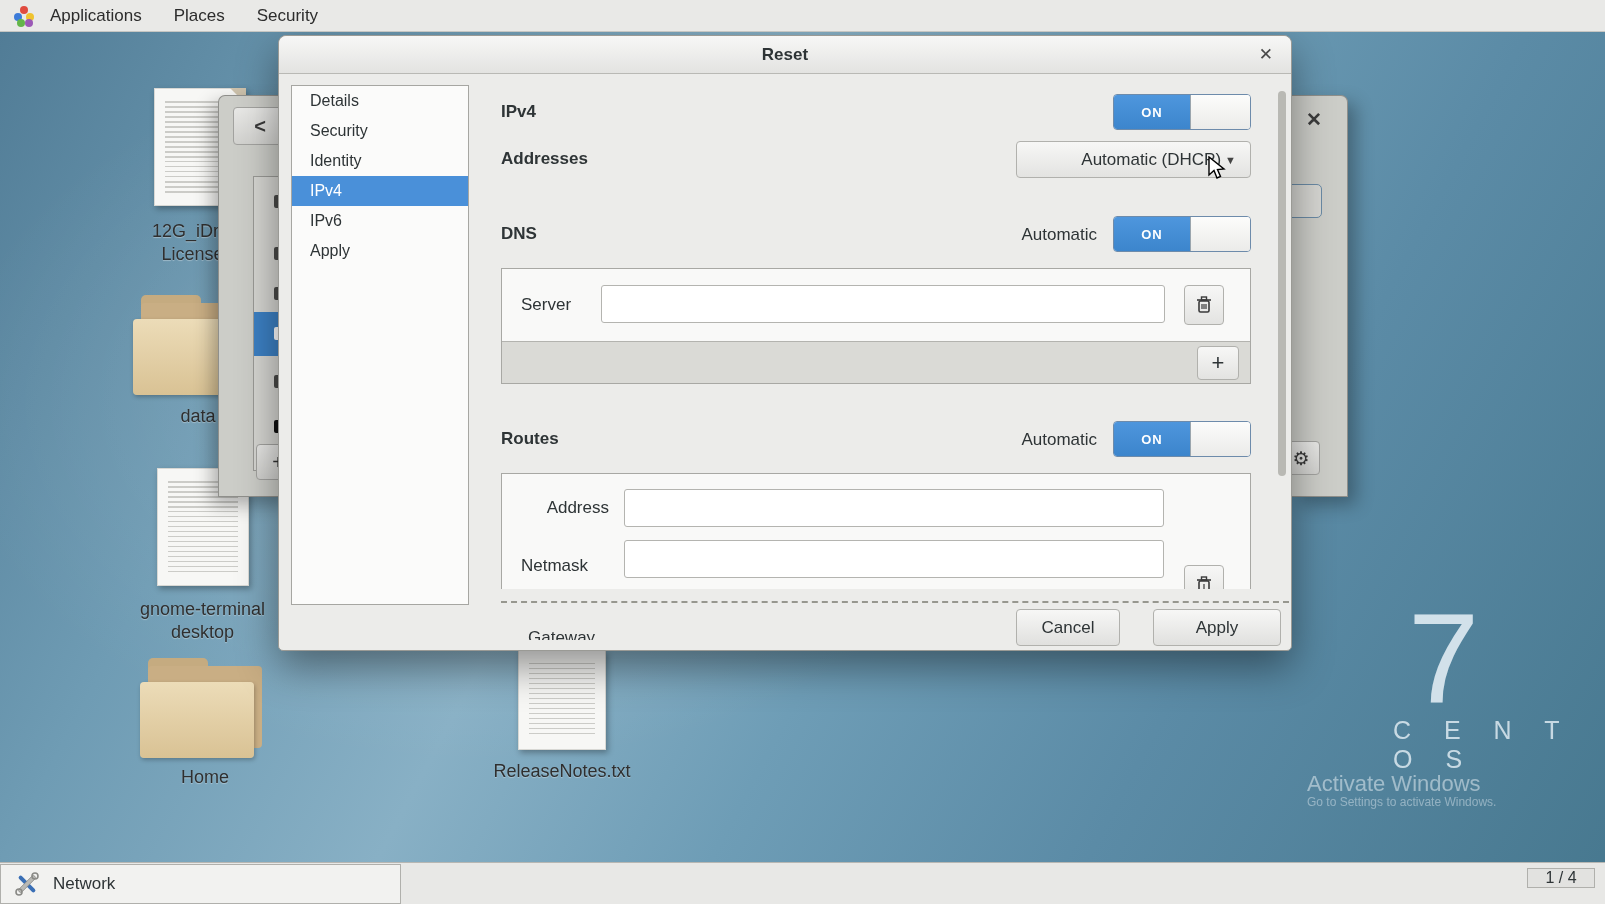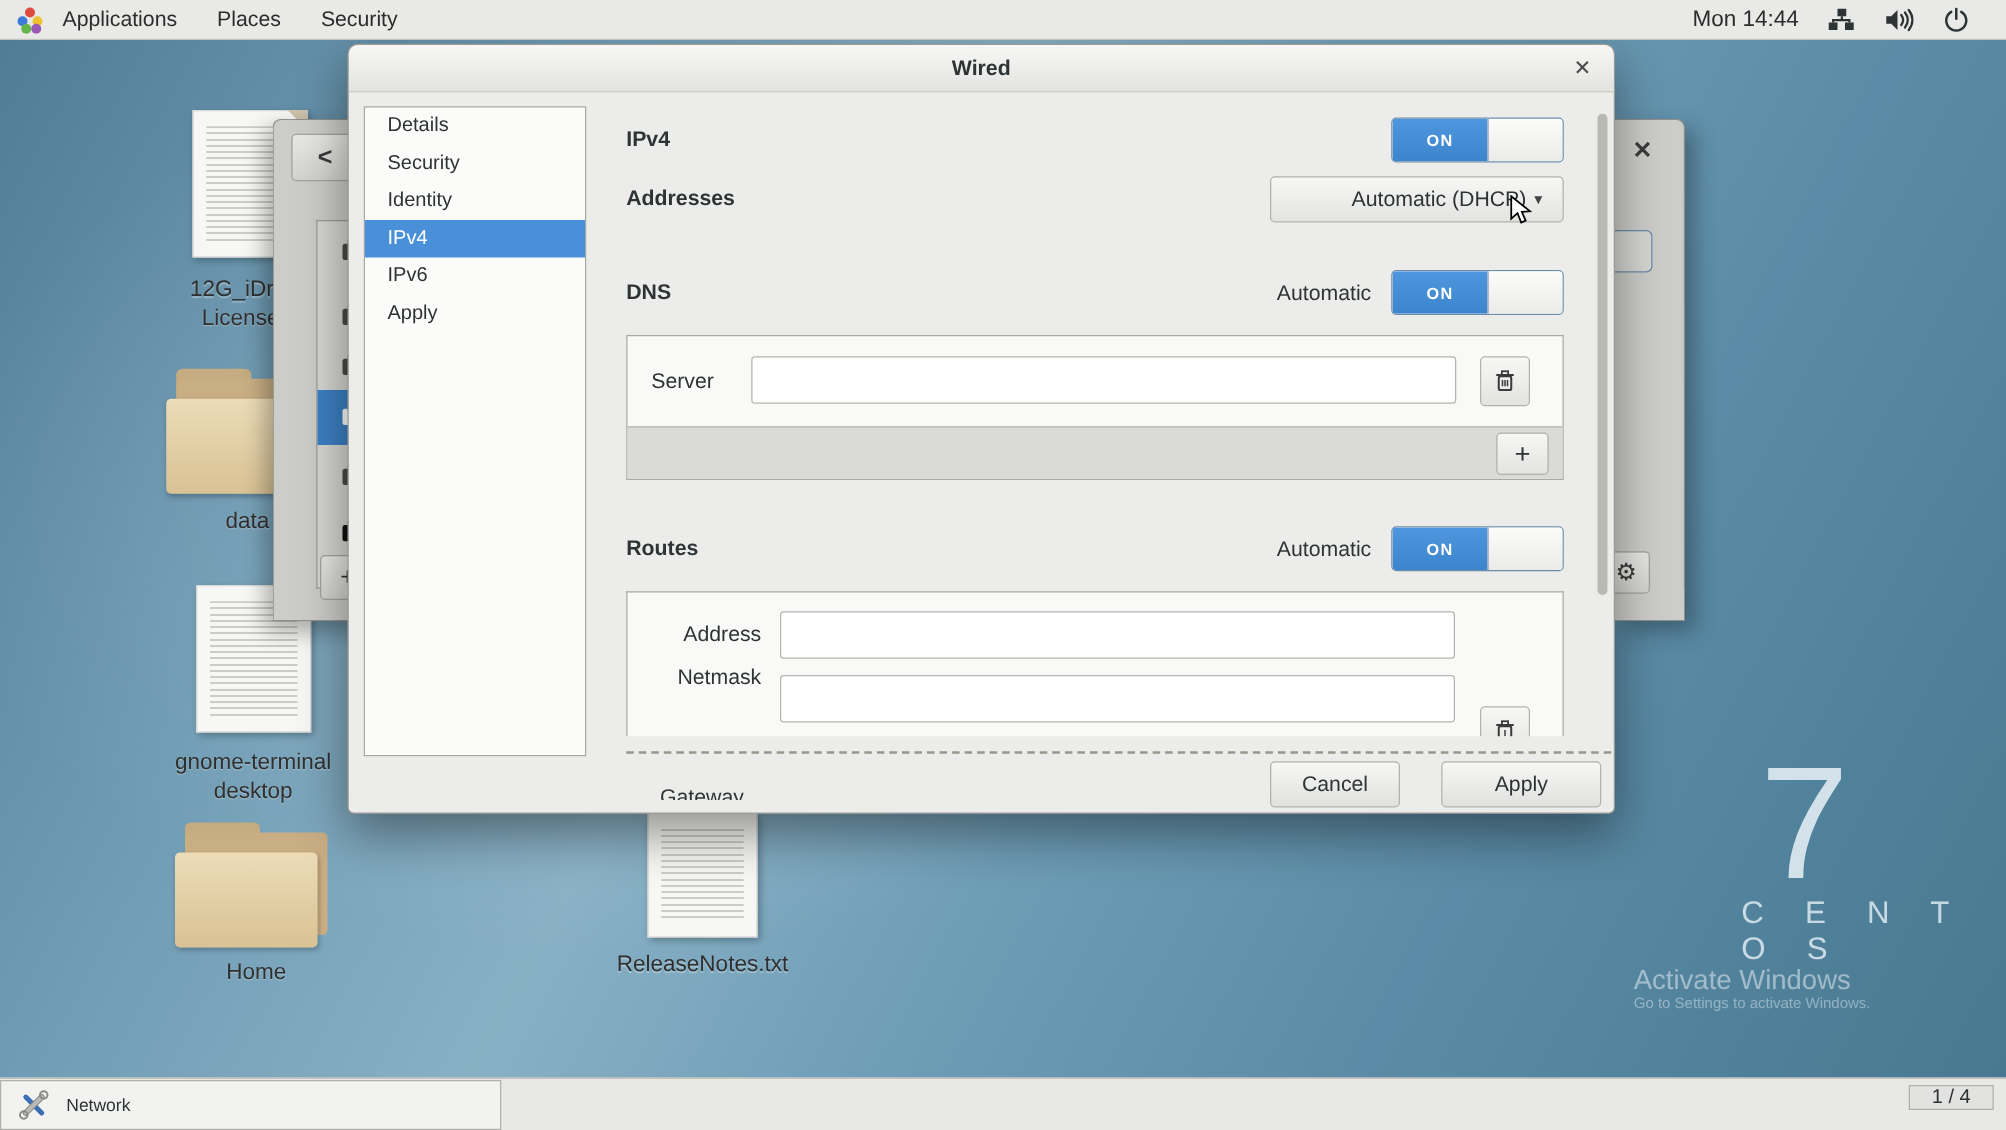--- a/index.html
+++ b/index.html
@@ -110,21 +110,21 @@
   .actbtn { position:absolute; top:573px; height:37px; border:1px solid #b1b1ad; border-radius:4px;
     background:linear-gradient(#f7f7f6,#e0e0de); font-size:17px; color:#2e3436;
     display:flex; align-items:center; justify-content:center; }
   .scrollbar { position:absolute; left:999px; top:55px; width:8px; height:385px; background:#b9b9b4; border-radius:4px; }
 
   
   .taskbar { position:absolute; left:0; bottom:0; width:1605px; height:42px; background:#e8e8e6;
     border-top:1px solid #b7b7b3; z-index:40; }
   .taskbtn { position:absolute; left:0; top:1px; width:401px; height:40px; background:#f2f2f0;
     border:1px solid #b0b0ac; display:flex; align-items:center; gap:12px; padding-left:12px; }
-  .taskbtn .tlabel { font-size:14px; color:#2e3436; }
+  .taskbtn .tlabel { font-size:17px; color:#2e3436; }
   .wsbtn { position:absolute; right:10px; top:5px; width:68px; height:20px; background:#e2e2e0;
     border:1px solid #b0b0ac; font-size:16px; color:#2e3436; display:flex; align-items:center; justify-content:center; }
 
   .cursor { position:absolute; left:1207px; top:156px; z-index:50; }
 </style>
 </head>
 <body>
 
 <div class="desktop">
   <div class="brand-7">7</div>
@@ -186,43 +186,20 @@
   <div class="appicon">
     <i style="left:6px;top:0;background:#e04b3f;"></i>
     <i style="left:0;top:7px;background:#3c7bd9;"></i>
     <i style="left:12px;top:7px;background:#efc32f;"></i>
     <i style="left:3px;top:13px;background:#63b54a;"></i>
     <i style="left:11px;top:13px;background:#9b59b6;"></i>
   </div>
   <div class="menu">Applications</div>
   <div class="menu">Places</div>
   <div class="menu">Security</div>
-  <div class="tb-right">
-    <div class="clock">Mon 14:44</div>
-    <div class="tbicon">
-      <svg width="22" height="20" viewBox="0 0 22 20">
-          <rect x="8" y="1" width="7" height="6" fill="#2e3436"></rect>
-          <rect x="1" y="12" width="7" height="6" fill="#2e3436"></rect>
-          <rect x="14" y="12" width="7" height="6" fill="#2e3436"></rect>
-          <path d="M11.5 7 V10 M4.5 12 V10 H17.5 V12" stroke="#2e3436" stroke-width="1.8" fill="none"></path>
-        </svg>
-    </div>
-    <div class="tbicon">
-      <svg width="24" height="20" viewBox="0 0 24 20">
-          <path d="M2 7 H6 L11 2 V18 L6 13 H2 Z" fill="#2e3436"></path>
-          <path d="M14 6 q3 4 0 8 M17 4 q4.5 6 0 12 M20 2 q6 8 0 16" stroke="#2e3436" stroke-width="1.8" fill="none" stroke-linecap="round"></path>
-        </svg>
-    </div>
-    <div class="tbicon">
-      <svg width="20" height="20" viewBox="0 0 20 20">
-          <path d="M6 3.5 A 8 8 0 1 0 14 3.5" stroke="#2e3436" stroke-width="2" fill="none" stroke-linecap="round"></path>
-          <line x1="10" y1="1" x2="10" y2="9" stroke="#2e3436" stroke-width="2" stroke-linecap="round"></line>
-        </svg>
-    </div>
-  </div>
 </div>
 
 <div class="bgwin-left">
   <div class="backbtn">&lt;</div>
   <div class="bglist">
     <span class="bgrow" style="top:18px;"></span>
     <span class="bgrow" style="top:70px;"></span>
     <span class="bgrow" style="top:110px;"></span>
     <div class="bgrow-sel">
       <span class="bgrow" style="top:15px; background:#fff;"></span>
@@ -234,21 +211,21 @@
 </div>
 
 <div class="bgwin-right">
   <div class="bgclose">✕</div>
   <div class="bgbtn-frag"></div>
   <div class="gearbtn">⚙</div>
 </div>
 
 <div class="dialog">
   <div class="titlebar">
-    <div class="title">Wired</div>
+    <div class="title">Reset</div>
     <div class="close">✕</div>
   </div>
 
   <div class="sidebar">
     <div class="side-item">Details</div>
     <div class="side-item">Security</div>
     <div class="side-item">Identity</div>
     <div class="side-item sel">IPv4</div>
     <div class="side-item">IPv6</div>
     <div class="side-item">Apply</div>
@@ -294,21 +271,21 @@
   <div class="sect-label" style="left:222px; top:393px;">Routes</div>
   <div class="plain-label" style="left:650px; top:394px; width:168px; text-align:right;">Automatic</div>
   <div class="toggle" style="left:834px; top:385px;">
     <div class="on">ON</div>
     <div class="knob"></div>
   </div>
 
   <div class="framebox routesbox">
     <div class="plain-label" style="left:27px; top:24px; width:80px; text-align:right; position:absolute;">Address</div>
     <input class="input" style="left: 122px; top: 15px; width: 540px;" value="">
-    <div class="plain-label" style="left:19px; top:58px; width:88px; text-align:right; position:absolute;">Netmask</div>
+    <div class="plain-label" style="left:19px; top:82px; width:88px; position:absolute;">Netmask</div>
     <input class="input" style="left: 122px; top: 66px; width: 540px;" value="">
     <input class="input" style="left: 122px; top: 117px; width: 540px;" value="">
     <div class="sqbtn" style="left:682px; top:91px; width:40px; height:40px;">
       <svg width="16" height="18" viewBox="0 0 16 18">
         <rect x="3" y="5" width="10" height="11" rx="1.5" fill="none" stroke="#3a3a3a" stroke-width="1.6"></rect>
         <line x1="1" y1="4" x2="15" y2="4" stroke="#3a3a3a" stroke-width="1.6"></line>
         <rect x="5.5" y="1" width="5" height="3" fill="none" stroke="#3a3a3a" stroke-width="1.4"></rect>
         <line x1="8" y1="8" x2="8" y2="13" stroke="#3a3a3a" stroke-width="1.2"></line>
       </svg>
     </div>

